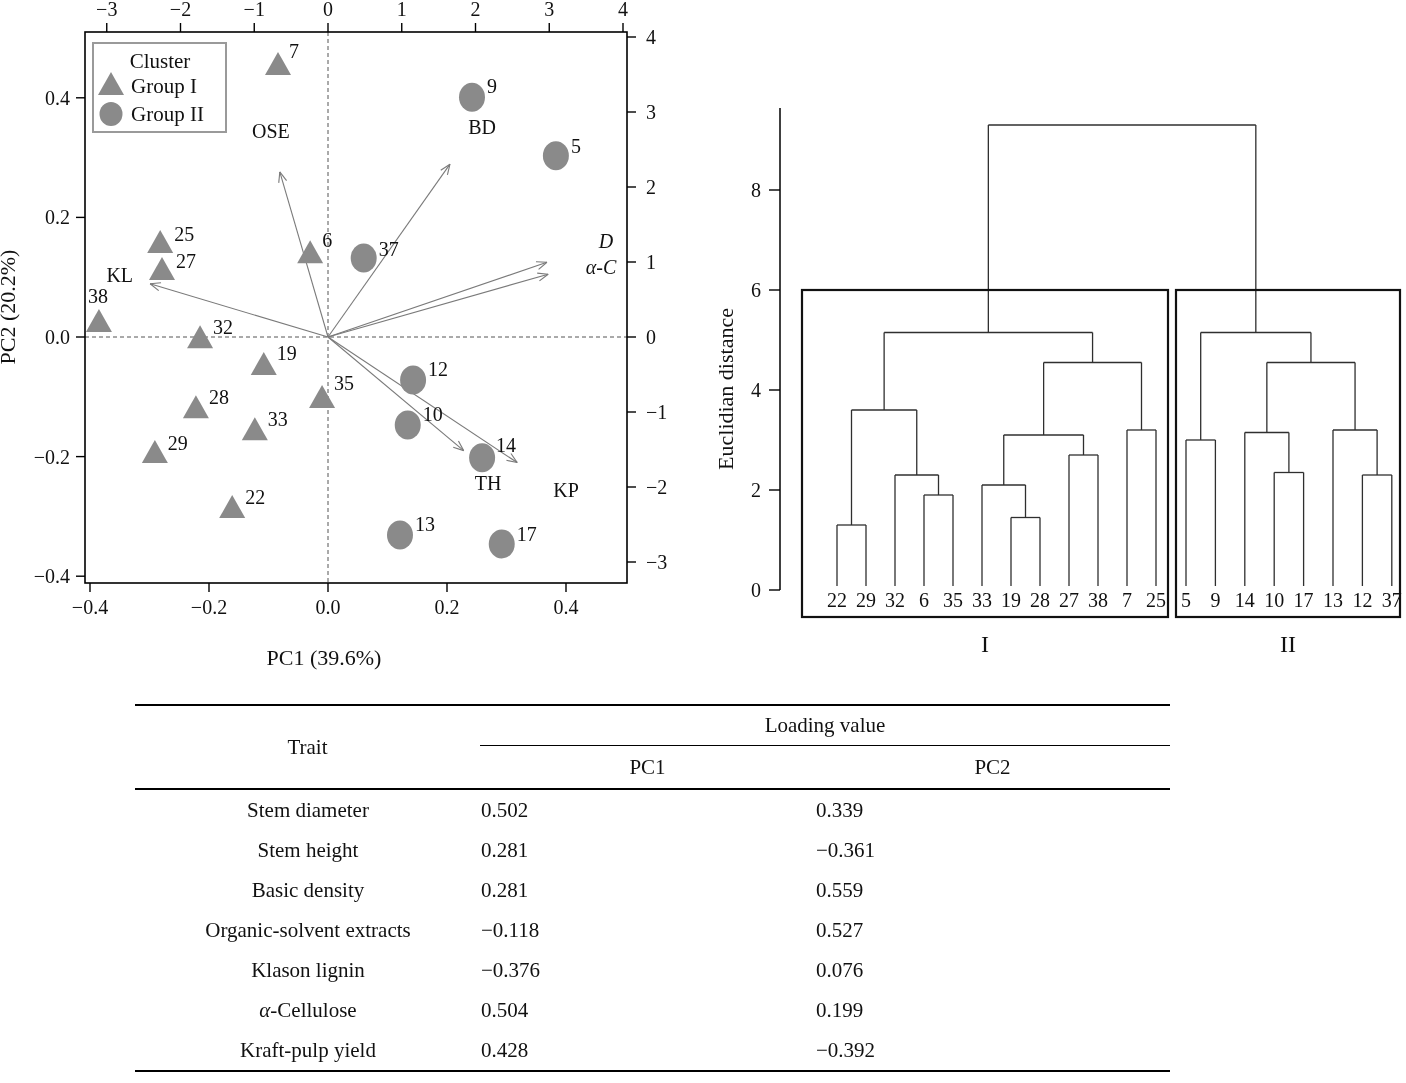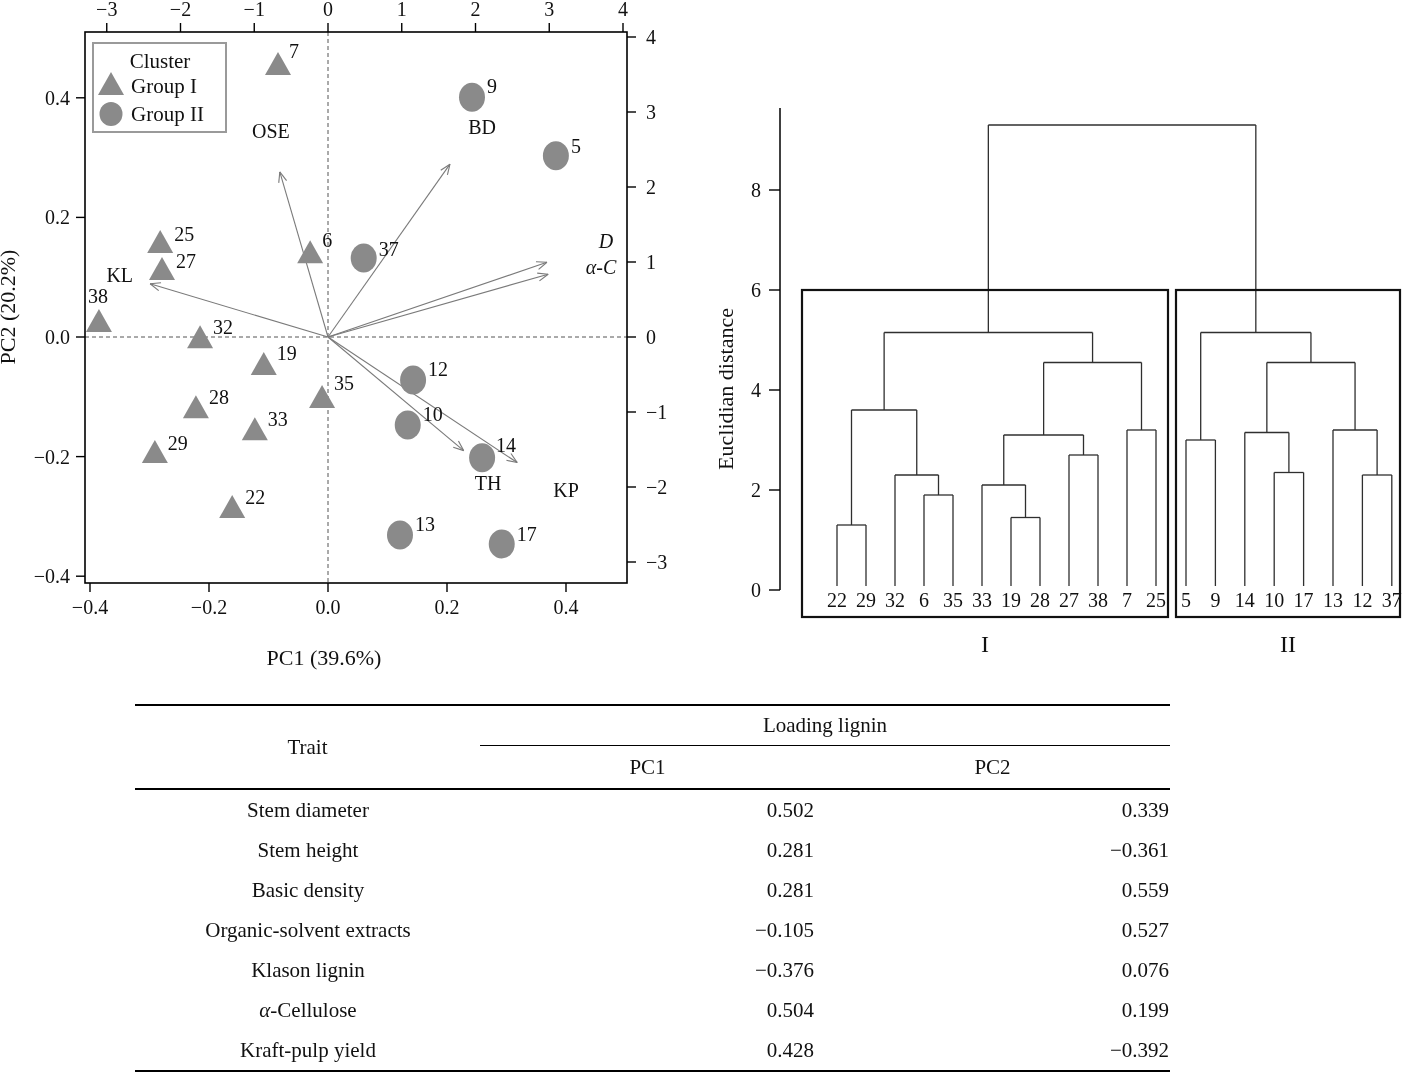--- a/index.html
+++ b/index.html
@@ -16,21 +16,21 @@
   .grp{font-size:24px;}
   .tablewrap{position:absolute;left:135px;top:704px;width:1035px;}
   .tablewrap table{width:100%;border-collapse:collapse;border-top:2.5px solid #000;
                    border-bottom:2.5px solid #000;font-size:21px;}
   .tablewrap th{font-weight:normal;}
   th.trait{text-align:center;vertical-align:middle;border-bottom:2px solid #000;margin-top:19px;}
   th.lv{text-align:center;vertical-align:middle;height:37px;border-bottom:1.5px solid #000;}
   th.pc{text-align:center;vertical-align:middle;height:40px;border-bottom:2px solid #000;}
   tbody td{height:38px;vertical-align:middle;}
   td.t{text-align:center;padding-left:2px;}
-  td.v{text-align:right;}
+  td.v{text-align:left;}
   .note{font-size:20.5px;margin-top:7px;padding-left:2px;}
 </style>
 </head>
 <body>
 
 <div class="canvas">
   <svg id="plots" width="1406" height="703" viewBox="0 0 1406 703">
       <g>
         <line x1="85" y1="337" x2="627" y2="337" stroke="#555" stroke-width="1" stroke-dasharray="4 3"></line>
         <line x1="328" y1="32" x2="328" y2="583" stroke="#555" stroke-width="1" stroke-dasharray="4 3"></line>
@@ -320,21 +320,21 @@
   <div class="tablewrap">
     <table>
       <colgroup>
           <col style="width:345px">
           <col style="width:335px">
           <col style="width:355px">
         </colgroup>
       <thead>
         <tr>
           <th class="trait" rowspan="2">Trait</th>
-          <th class="lv" colspan="2">Loading lignin</th>
+          <th class="lv" colspan="2">Loading value</th>
         </tr>
         <tr>
           <th class="pc">PC1</th>
           <th class="pc">PC2</th>
         </tr>
       </thead>
       <tbody>
           <tr>
             <td class="t">Stem diameter</td>
             <td class="v">0.502</td>
@@ -345,21 +345,21 @@
             <td class="v">0.281</td>
             <td class="v">−0.361</td>
           </tr>
           <tr>
             <td class="t">Basic density</td>
             <td class="v">0.281</td>
             <td class="v">0.559</td>
           </tr>
           <tr>
             <td class="t">Organic-solvent extracts</td>
-            <td class="v">−0.105</td>
+            <td class="v">−0.118</td>
             <td class="v">0.527</td>
           </tr>
           <tr>
             <td class="t">Klason lignin</td>
             <td class="v">−0.376</td>
             <td class="v">0.076</td>
           </tr>
           <tr>
             <td class="t"><i>α</i>-Cellulose</td>
             <td class="v">0.504</td>

